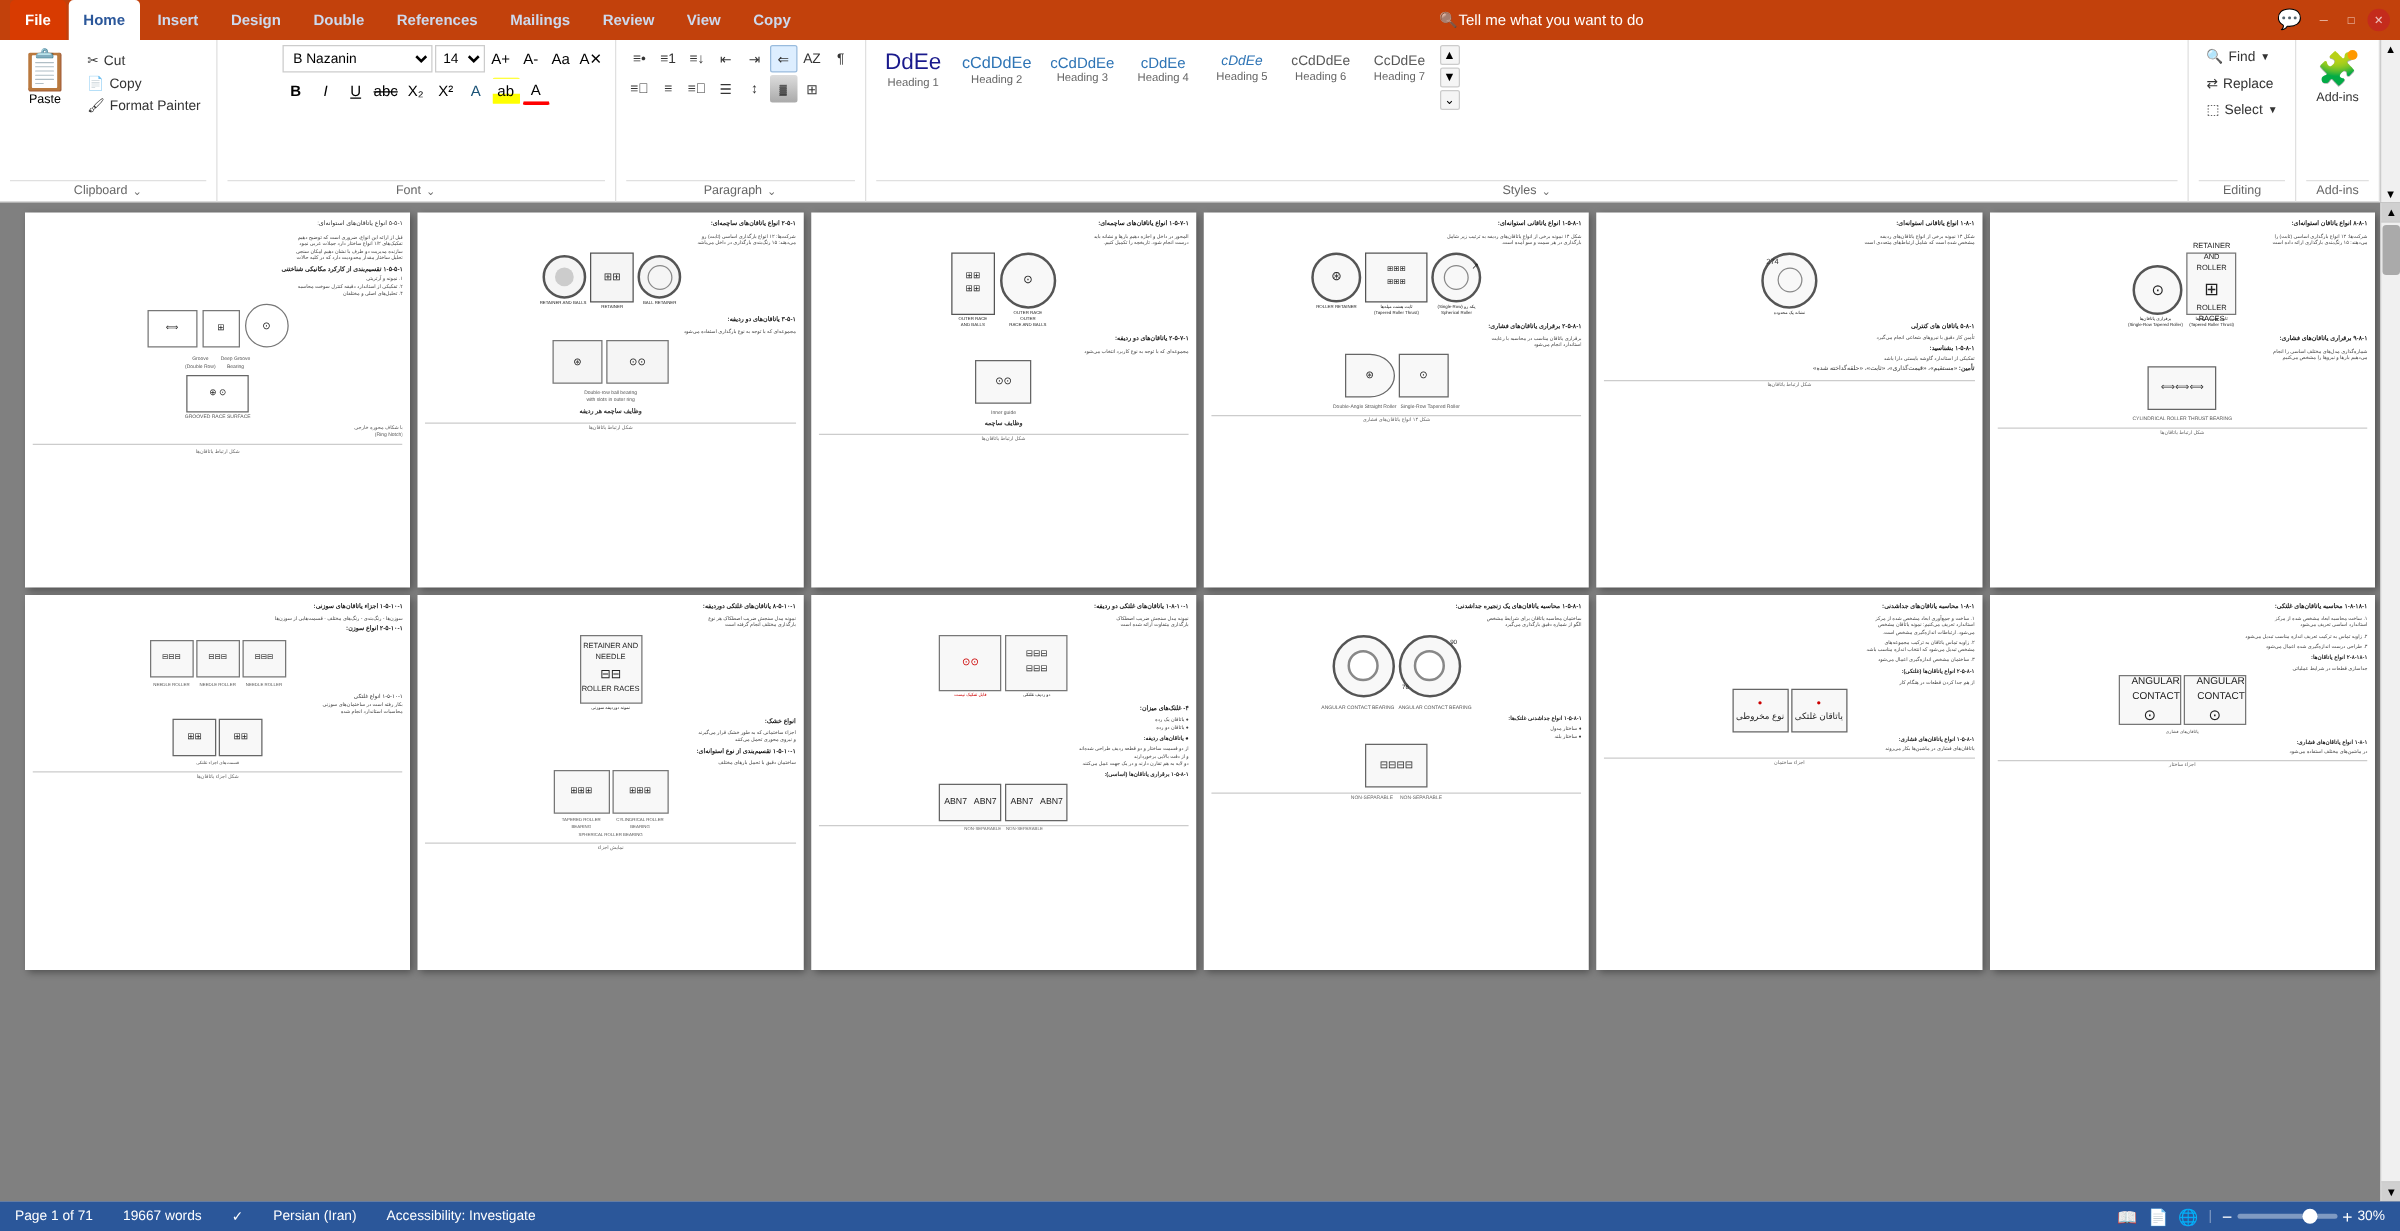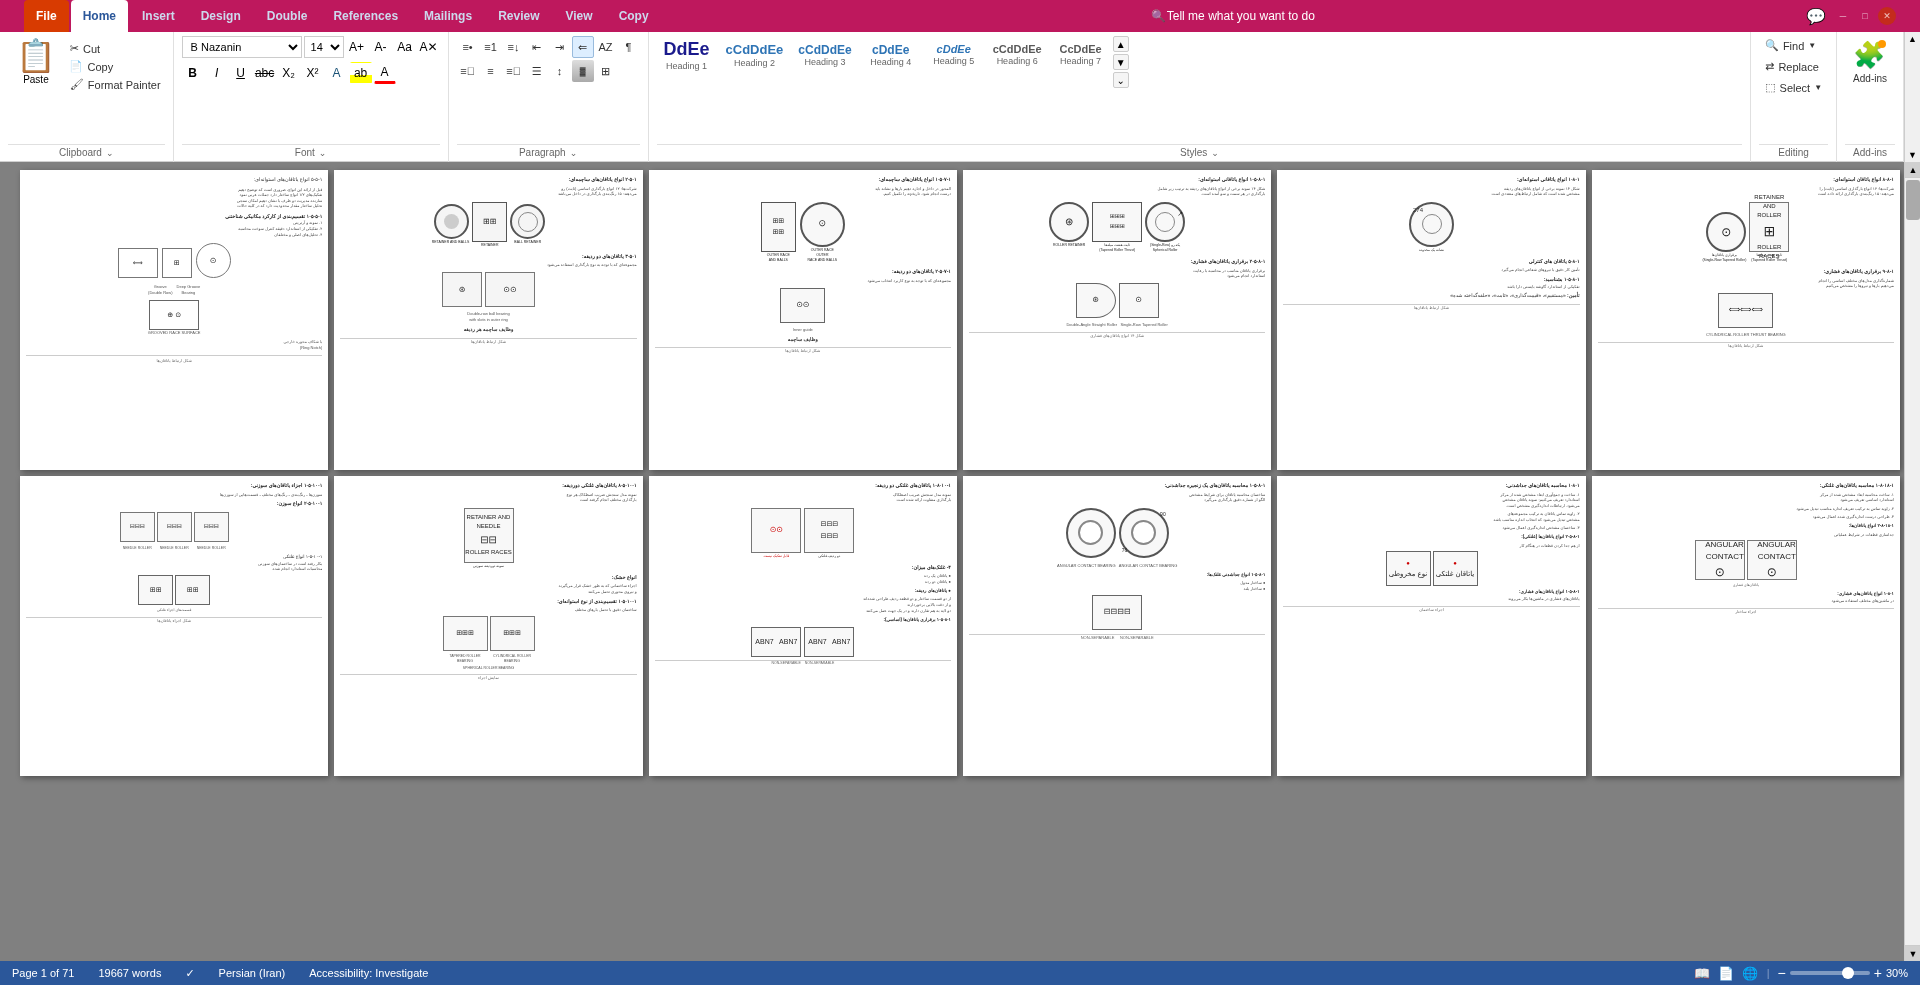--- a/index.html
+++ b/index.html
@@ -1,24 +1,24 @@
 <!DOCTYPE html>
 <html><head>
   <meta charset="utf-8">
   <style>
     * { margin: 0; padding: 0; box-sizing: border-box; }
     body { font-family: 'Segoe UI', Arial, sans-serif; background: #f0f0f0; width: 1920px; height: 985px; overflow: hidden; }
 
     
     .title-bar {
       height: 32px;
-      background: #be185d;
-      display: flex;
-      align-items: center;
-      padding: 0 24px;
+      background: #c2410c;
+      display: flex;
+      align-items: center;
+      padding: 0 8px;
       gap: 4px;
     }
     .title-bar-tabs {
       display: flex;
       align-items: stretch;
       height: 100%;
       gap: 2px;
     }
     .title-tab {
       color: #cdd9ed;
@@ -171,21 +171,21 @@
       display: flex;
       flex-direction: column;
       align-items: center;
       cursor: pointer;
       padding: 3px 6px;
       border-radius: 3px;
       min-width: 60px;
     }
     .style-preview {
       font-size: 18px;
-      font-weight: bold;
+      font-weight: normal;
       line-height: 1.2;
     }
     .style-label {
       font-size: 9px;
       color: #666;
     }
     .styles-scroll {
       display: flex;
       flex-direction: column;
       gap: 2px;
@@ -400,21 +400,21 @@
             </div>
           </div>
         </div>
         <div class="ribbon-group-label">
           <span>Clipboard</span>
           <span style="cursor:pointer; font-size:9px;">⌄</span>
         </div>
       </div>
 
       <div class="ribbon-group">
-        <div class="ribbon-group-content" style="flex-direction:column; align-items:flex-start;">
+        <div class="ribbon-group-content" style="flex-direction:column; align-items:flex-start;margin-left:44px;">
           <div class="font-row">
             <select class="font-select">
               <option>B Nazanin</option>
             </select>
             <select class="font-size-select">
               <option>14</option>
             </select>
             <button class="icon-btn" title="Grow Font">A+</button>
             <button class="icon-btn" title="Shrink Font">A-</button>
             <button class="icon-btn" title="Change Case">Aa</button>

